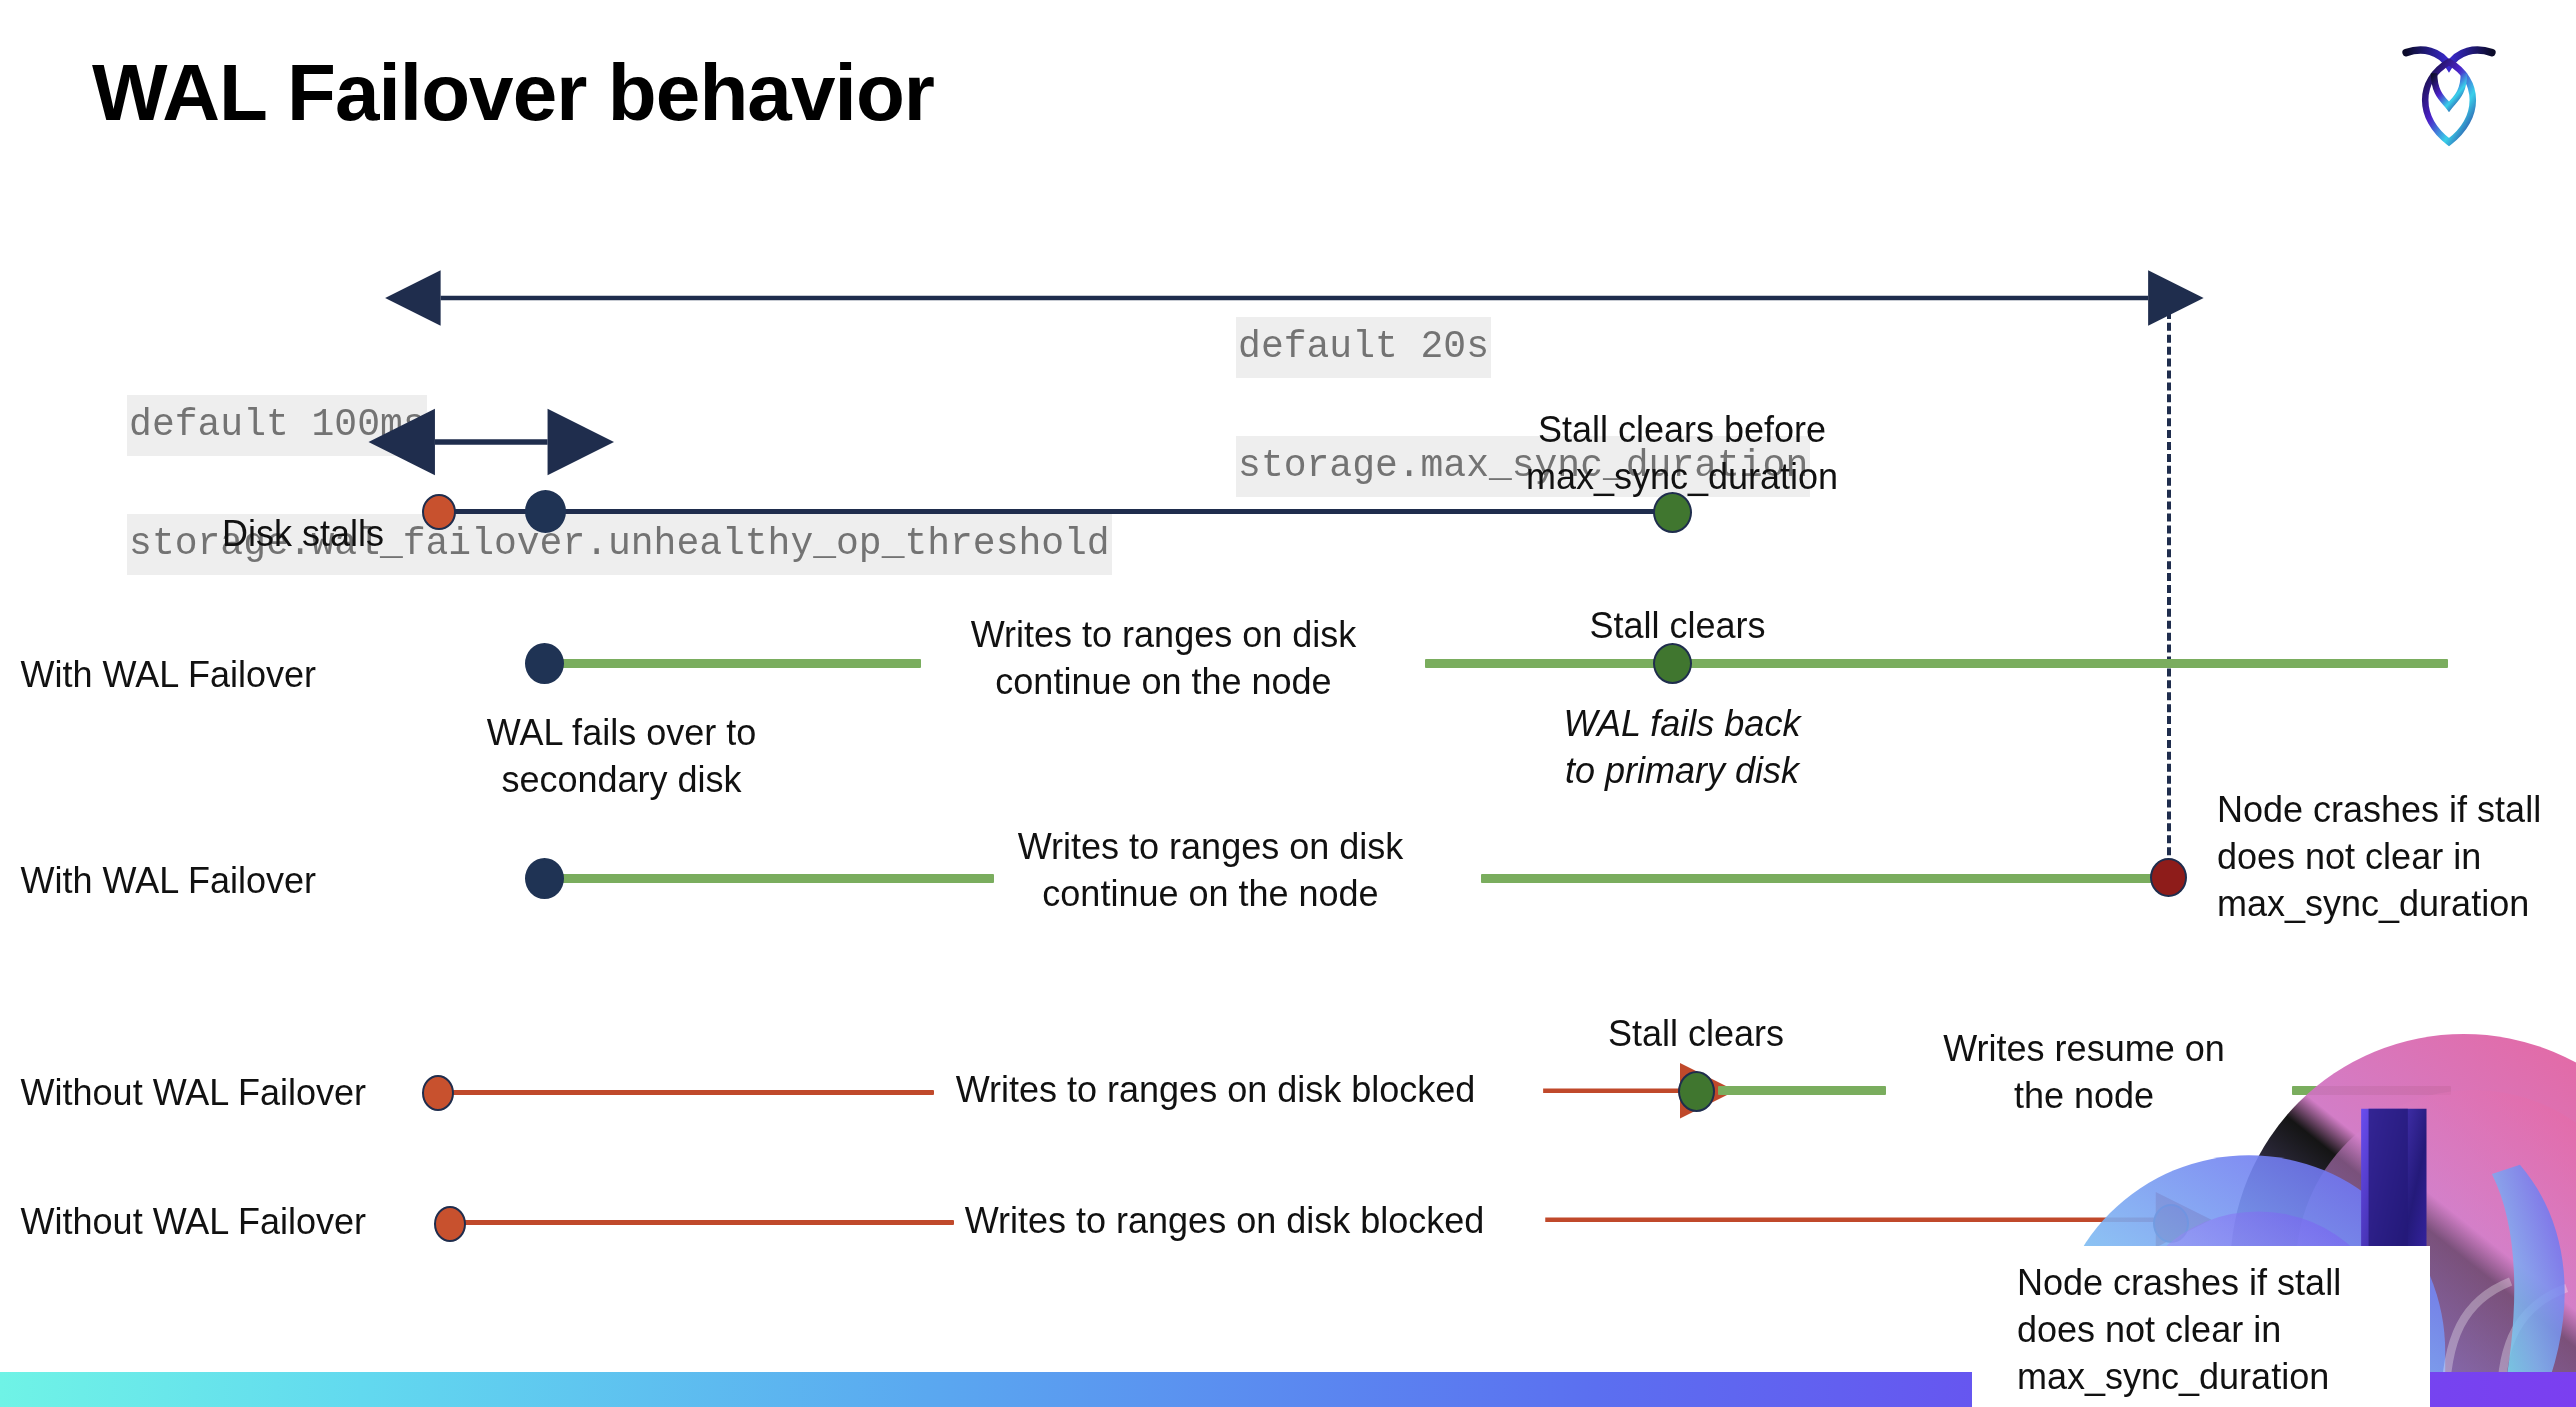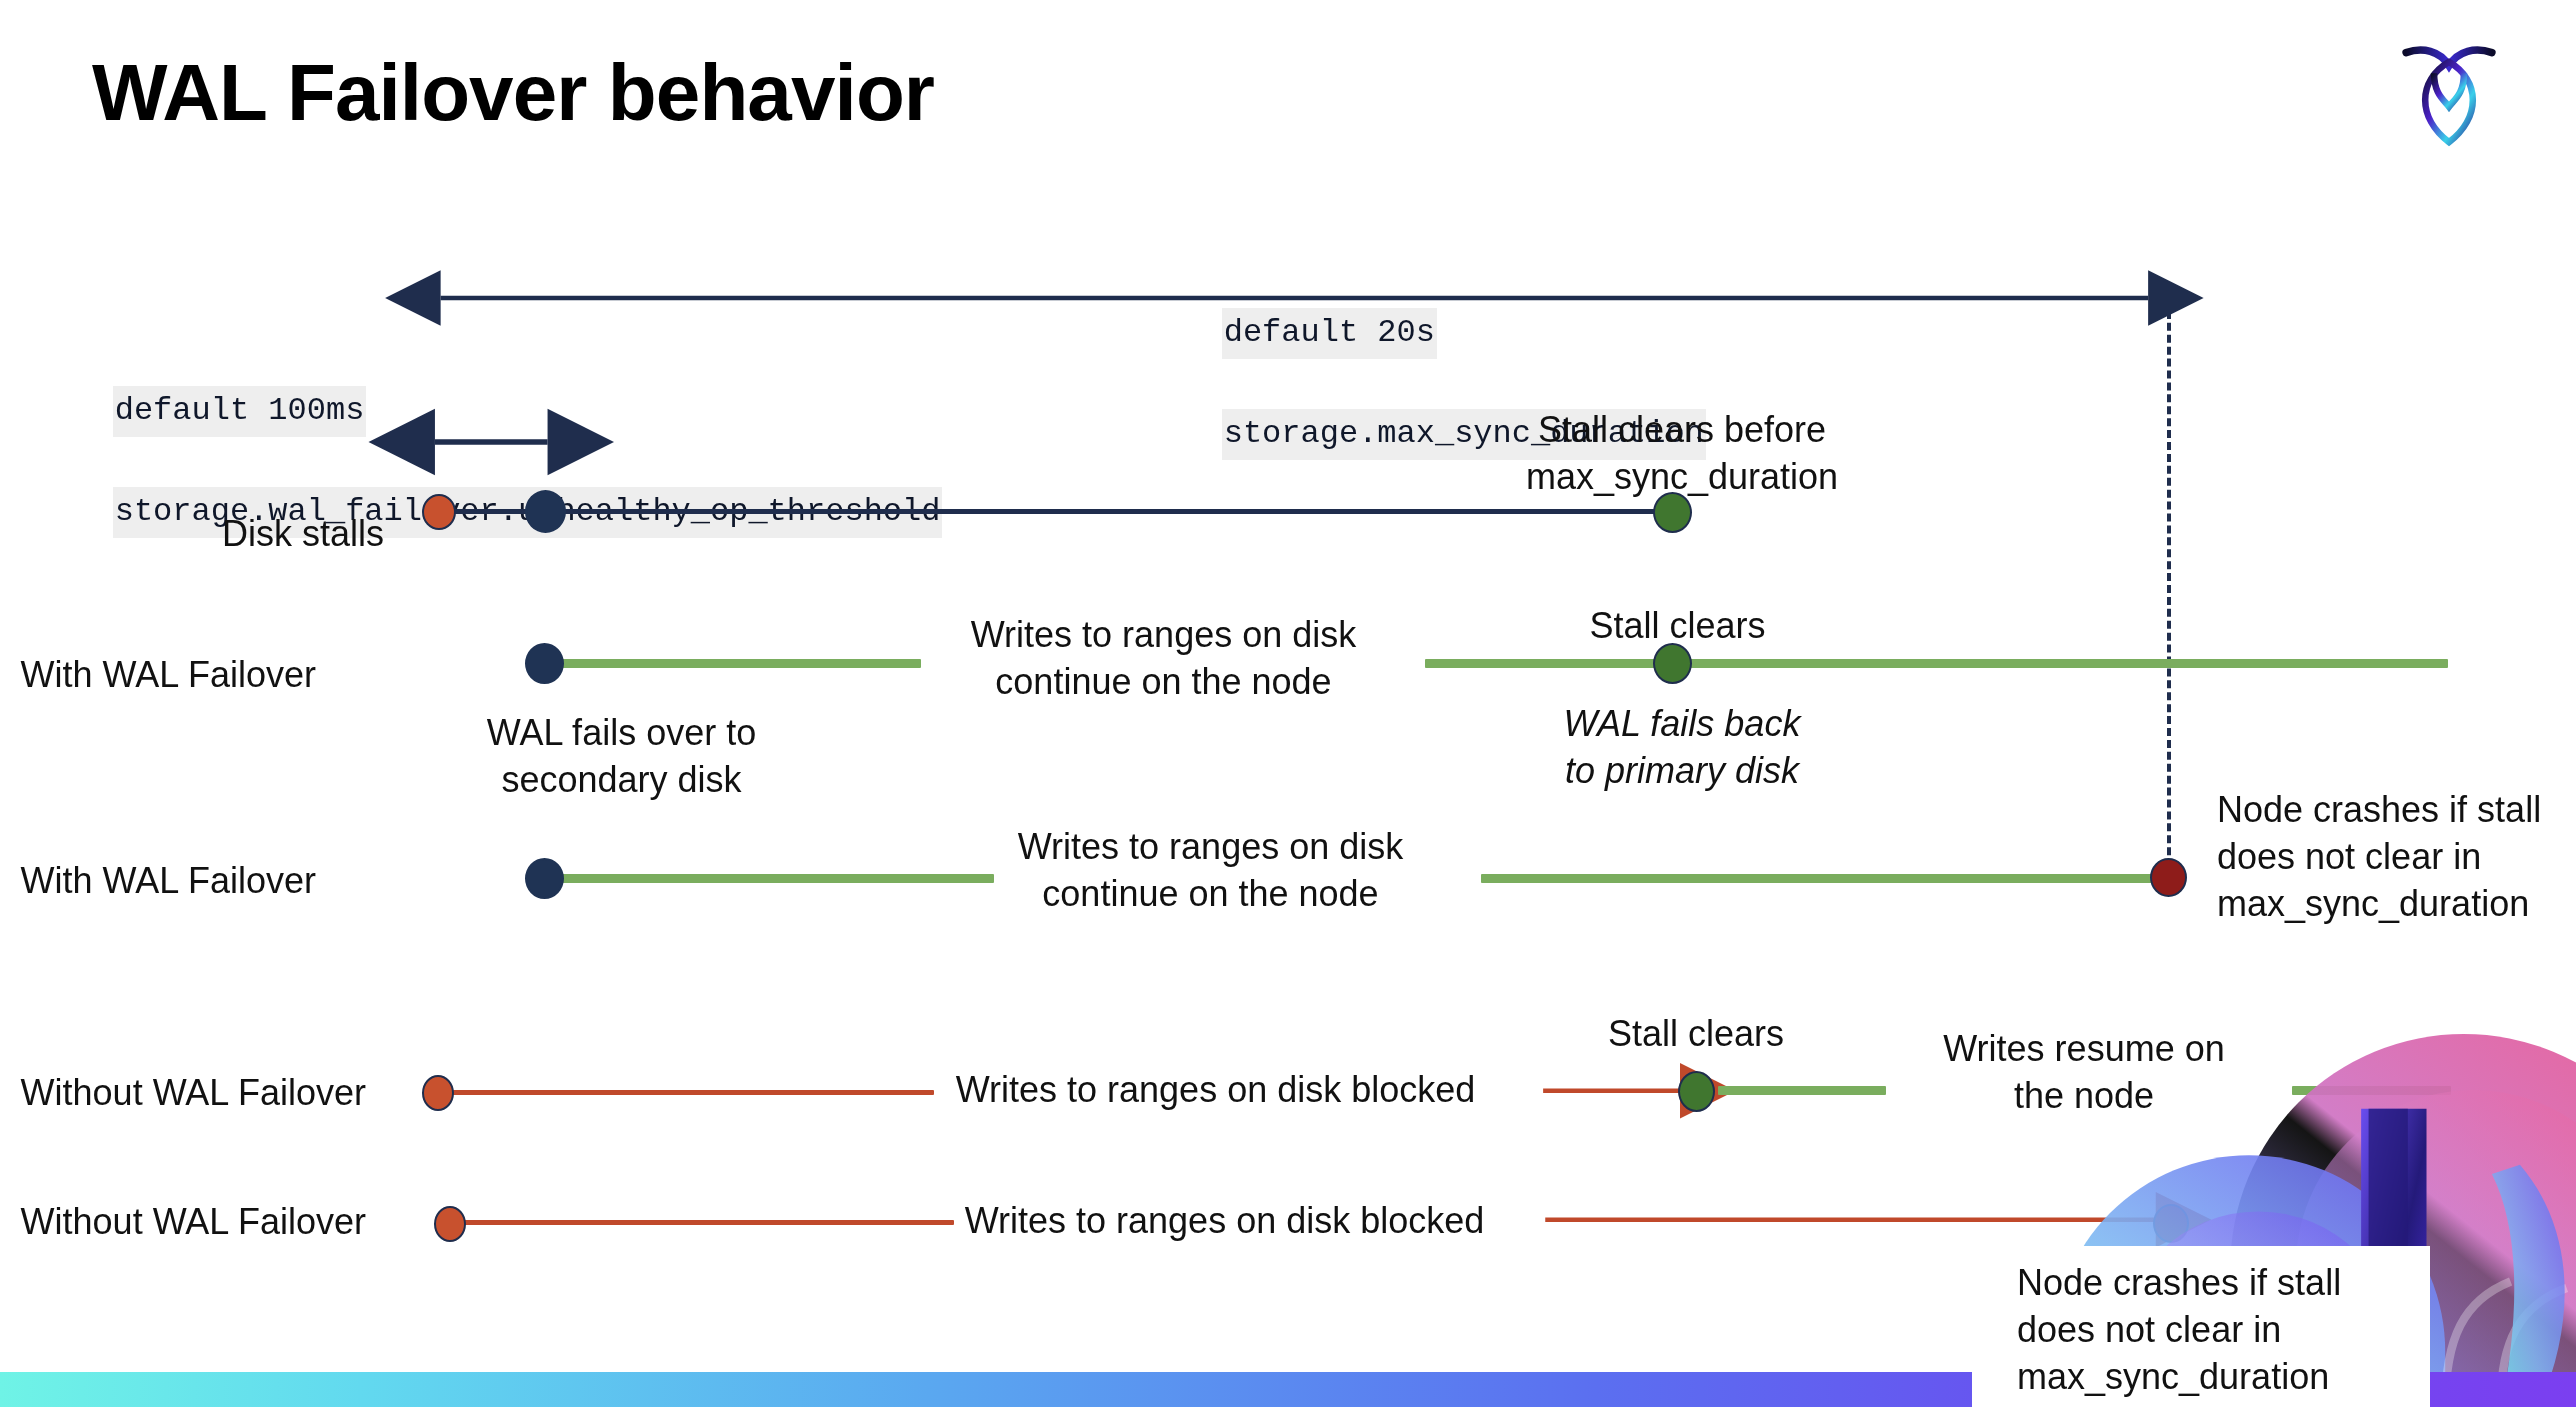--- a/index.html
+++ b/index.html
@@ -36,21 +36,21 @@
     position:absolute;font-size:36px;color:#111111;white-space:nowrap;
     line-height:1.25;
   }
   .note{
     position:absolute;font-size:36px;color:#111111;line-height:1.30;
     text-align:center;white-space:pre-line;
   }
   .note.left{text-align:left;}
   .mono{
     position:absolute;font-family:"Liberation Mono", monospace;
-    font-size:32px;color:#0f172a;line-height:1.55;white-space:pre;
+    font-size:38px;color:#737373;line-height:1.55;white-space:pre;
   }
   .mono span{background:#eeeeee;display:inline-block;padding:0.9px 1.9px;}
 
   .hline{position:absolute;height:5.6px;border-radius:0.9px;}
   .hline.navy{background:#1f2d4d;height:4.7px;}
   .hline.green{background:#7aad5e;height:9.3px;}
   .hline.red{background:#c0492b;height:4.7px;}
 
   .dot{
     position:absolute;border-radius:50%;

